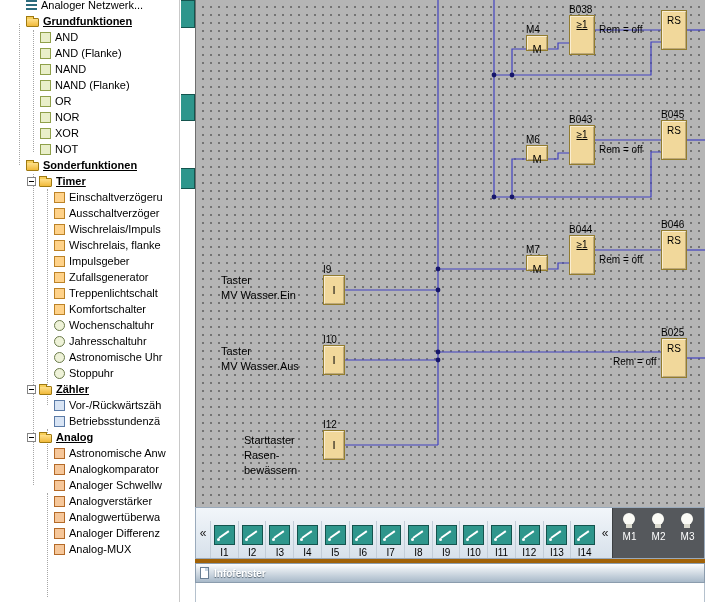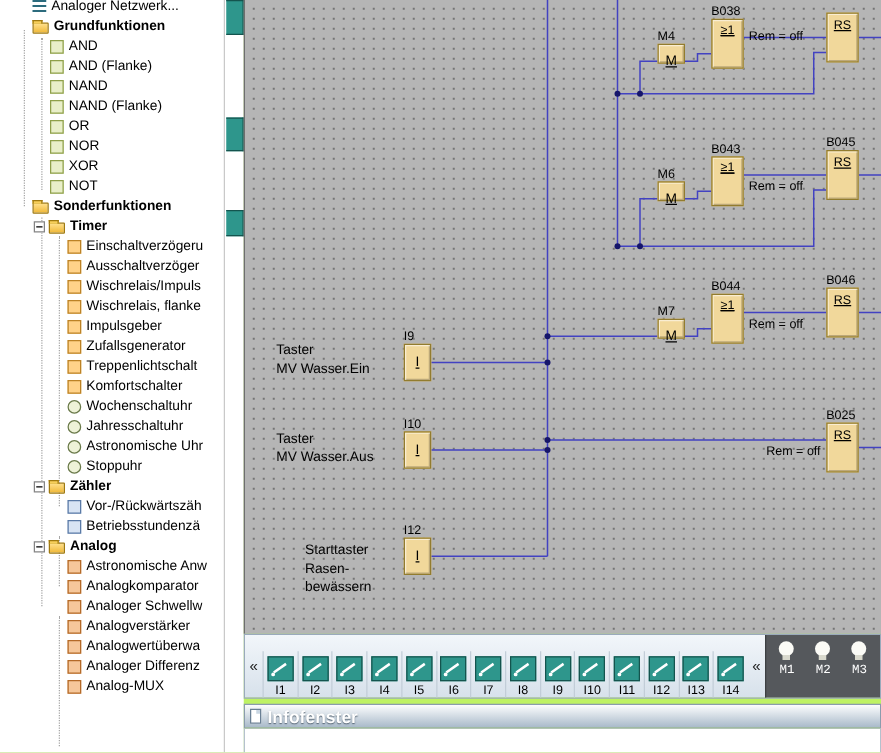--- a/index.html
+++ b/index.html
@@ -1,29 +1,29 @@
 <!DOCTYPE html>
 <html><head>
 <meta charset="utf-8">
 <style>
   * { box-sizing: border-box; }
   body { margin:0; }
   .screen {
     position:relative; width:705px; height:602px; overflow:hidden;
-    background:#bef264; color:#000;
+    background:#a16207; color:#000;
     font-family:"Liberation Sans", sans-serif; font-size:11px;
   }
 
   
   .tree-panel { position:absolute; left:0; top:0; width:180px; height:602px;
     background:#fff; border-right:1px solid #c9c9c9; overflow:hidden; }
   .tree-rows { position:absolute; top:-3px; left:0; right:0; }
   .trow { height:16px; display:flex; align-items:center; white-space:nowrap; }
   .trow .tlabel { margin-left:4px; overflow:hidden; }
-  .trow.bold .tlabel { font-weight:bold; }
+  .trow.bold .tlabel { font-weight:bold;text-decoration:underline; }
   .tspacer { display:inline-block; height:1px; flex:none; }
   .expander { width:9px; height:9px; border:1px solid #848484; background:#fff;
     flex:none; margin-right:3px; position:relative; }
   .expander::after { content:""; position:absolute; left:1px; top:3px; width:5px; height:1px; background:#000; }
   .ticon { display:inline-block; flex:none; position:relative; }
   .ticon.folder { width:13px; height:9px; margin-top:2px;
     background:linear-gradient(#ffe08a,#f0b93a); border:1px solid #a07a10; border-radius:1px; }
   .ticon.folder::before { content:""; position:absolute; top:-3px; left:-1px; width:6px; height:2px;
     background:#f7cf5a; border:1px solid #a07a10; border-bottom:none; }
   .ticon.net { width:11px; height:10px;
@@ -42,21 +42,21 @@
 
   
   .canvas { position:absolute; left:195px; top:0; width:510px; height:507px;
     background-color:#b5b5b5;
     background-image:radial-gradient(#737373 1px, transparent 1.2px);
     background-size:8px 8px; background-position:3px 3px;
     border-left:1px solid #6e6e6e; overflow:hidden; }
   .wires { position:absolute; left:0; top:0; }
   .blk { position:absolute; background:#f1d89b; border:1px solid #927c2e;
     box-shadow: inset 1px 1px 0 rgba(255,255,255,.55), inset -1px -1px 0 rgba(0,0,0,.22);
-    font-size:11px;text-decoration:underline; }
+    font-size:11px; }
   .blk.M { width:22px; height:16px; }
   .blk.I { width:22px; height:30px; }
   .blk.gate, .blk.RS { width:26px; height:40px; }
   .blk .inner { display:block; text-align:center; }
   .blk.M .inner { line-height:26px; }
   .blk.I .inner { line-height:28px; }
   .blk.gate .inner { margin-top:3px; text-decoration:underline; font-size:10px; }
   .blk.RS .inner { margin-top:4px; font-size:10px; }
   .blk .lbl { position:absolute; bottom:100%; left:-1px; margin-bottom:1px;
     font-size:10px; white-space:nowrap; }
@@ -72,35 +72,35 @@
     font-size:12px; color:#222; padding:0; cursor:pointer; flex:none; }
   .sim-cell { flex:1; border-left:1px solid #c2cdd8; display:flex; flex-direction:column;
     align-items:center; padding-top:4px; cursor:pointer;margin-top:13px; }
   .tealbox { width:21px; height:21px; background:#2e968c; border:1px solid #14544e; position:relative; }
   .tealbox::before { content:""; position:absolute; left:4px; bottom:5px; width:12px; height:2px;
     background:#fff; transform:rotate(-35deg); transform-origin:left center; }
   .tealbox::after { content:""; position:absolute; left:2px; bottom:3px; width:3px; height:3px;
     background:#fff; border-radius:50%; }
   .sim-label { font-size:10px; margin-top:2px; }
   .m-panel { width:92px; flex:none; background:#55585c; border-left:1px solid #3c3f42;
-    display:flex; justify-content:space-around; padding:0 2px;font-family:Liberation Mono, monospace; }
+    display:flex; justify-content:space-around; padding:0 2px; }
   .m-cell { display:flex; flex-direction:column; align-items:center; padding-top:5px; }
   .bulb { width:13px; height:16px; position:relative; }
   .bulb::before { content:""; position:absolute; left:0; top:0; width:12px; height:12px;
     border-radius:50%; background:#fbfbf6; }
   .bulb::after { content:""; position:absolute; left:3px; top:11px; width:6px; height:4px; background:#d9d9cd; }
   .m-label { font-size:10px; color:#fff; margin-top:2px; }
 
   
   .info-header { position:absolute; left:195px; top:563px; width:510px; height:20px;
     background:linear-gradient(#fcfdfe,#a8b9c9); border:1px solid #8b9cad;
     display:flex; align-items:center; padding-left:4px; }
   .doc-icon { width:9px; height:12px; background:#fff; border:1px solid #6a7f94; position:relative; flex:none; }
   .doc-icon::after { content:""; position:absolute; right:0; top:0; width:3px; height:3px; background:#c9d6e2; }
-  .info-title { margin-left:5px; color:#fff; font-weight:bold; font-size:14px;
+  .info-title { margin-left:5px; color:#fff; font-weight:bold; font-size:10px;
     text-shadow:0 1px 1px rgba(70,85,100,.9); }
   .info-body { position:absolute; left:195px; top:583px; width:510px; height:19px; background:#fff;
     border-left:1px solid #b5c1cd; border-right:1px solid #b5c1cd; }
 </style>
 </head>
 <body>
 
 <div class="screen">
 
   <div class="tree-panel">

